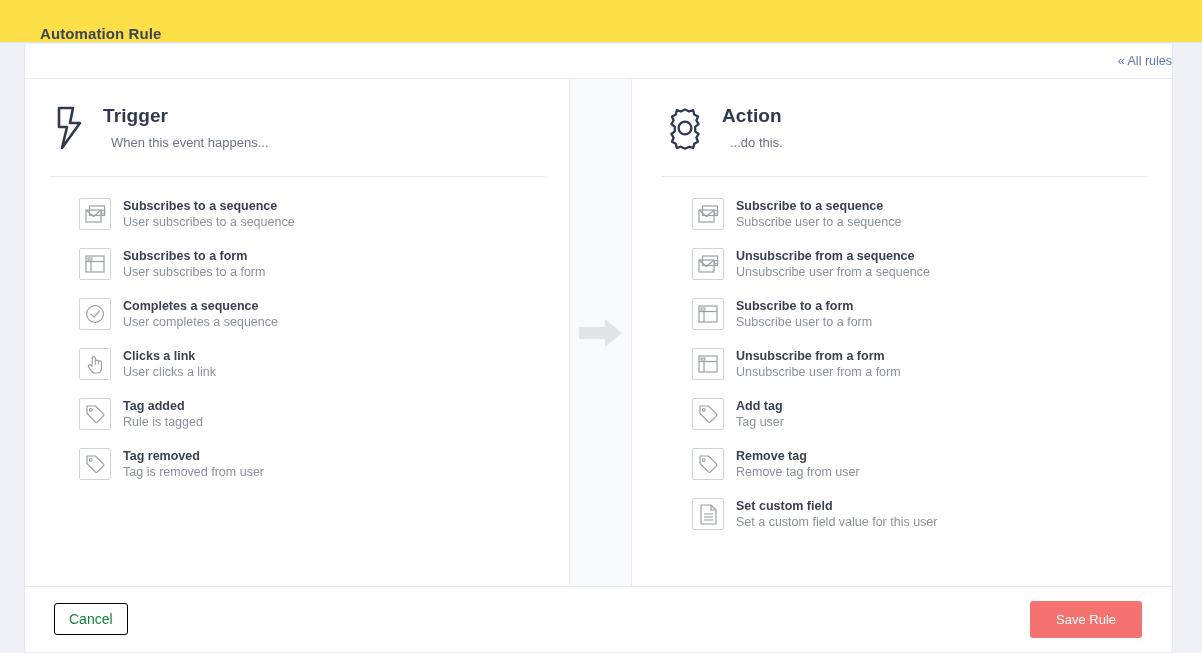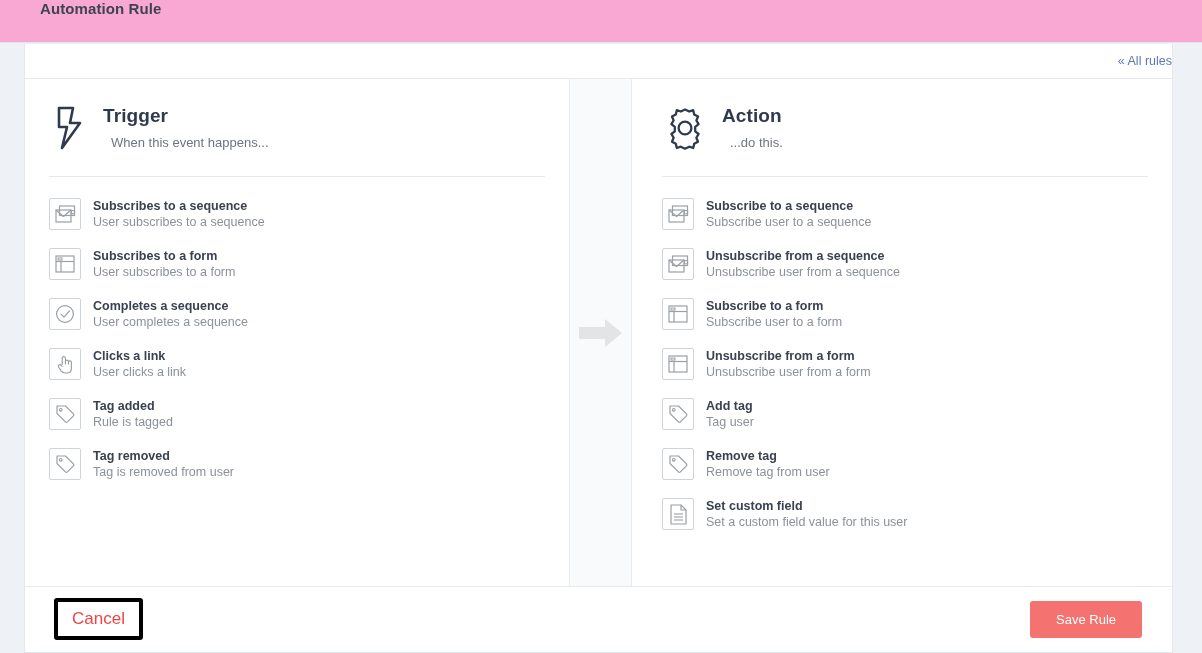--- a/index.html
+++ b/index.html
@@ -10,24 +10,24 @@
     background: #eef1f5;
     font-family: "Liberation Sans", sans-serif;
     -webkit-font-smoothing: antialiased;
   }
 
   
   .appbar {
     position: absolute;
     top: 0; left: 0;
     width: 1202px; height: 43px;
-    background: #f9a8d4;
+    background: #fde047;
     border-bottom: 1px solid #e2e6ea;
     display: flex;
-    align-items: flex-start;
+    align-items: flex-end;
   }
   .appbar-title {
     margin-left: 40px;
     font-size: 15px;
     font-weight: bold;
     color: #3d4450;
     letter-spacing: .1px;
   }
 
   
@@ -106,20 +106,21 @@
 
   
   .opt-list { margin: 0; padding: 0; list-style: none; }
   .opt {
     display: flex;
     align-items: center;
     gap: 12px;
     padding: 6px 0;
     margin-bottom: 6px;
     cursor: pointer;
+    margin-left: 30px;
   }
   .opt-box {
     flex: 0 0 auto;
     width: 32px; height: 32px;
     border: 1px solid #cfd4d9;
     border-radius: 2px;
     background: #fff;
     display: flex;
     align-items: center;
     justify-content: center;
@@ -139,24 +140,24 @@
 
   
   .footer {
     height: 64px;
     display: flex;
     align-items: center;
     padding: 0 30px 0 29px;
   }
   .btn-cancel {
     font-family: "Liberation Sans", sans-serif;
-    font-size: 17px;
-    color: #ef4444;
+    font-size: 14px;
+    color: #15803d;
     background: #fff;
-    border: 4px solid #000000;
+    border: 1px solid #000000;
     border-radius: 3px;
     padding: 7px 14px;
     cursor: pointer;
   }
   .spacer { flex: 1 1 auto; }
   .btn-save {
     font-family: "Liberation Sans", sans-serif;
     font-size: 13px;
     color: #ffffff;
     background: #f4726f;

